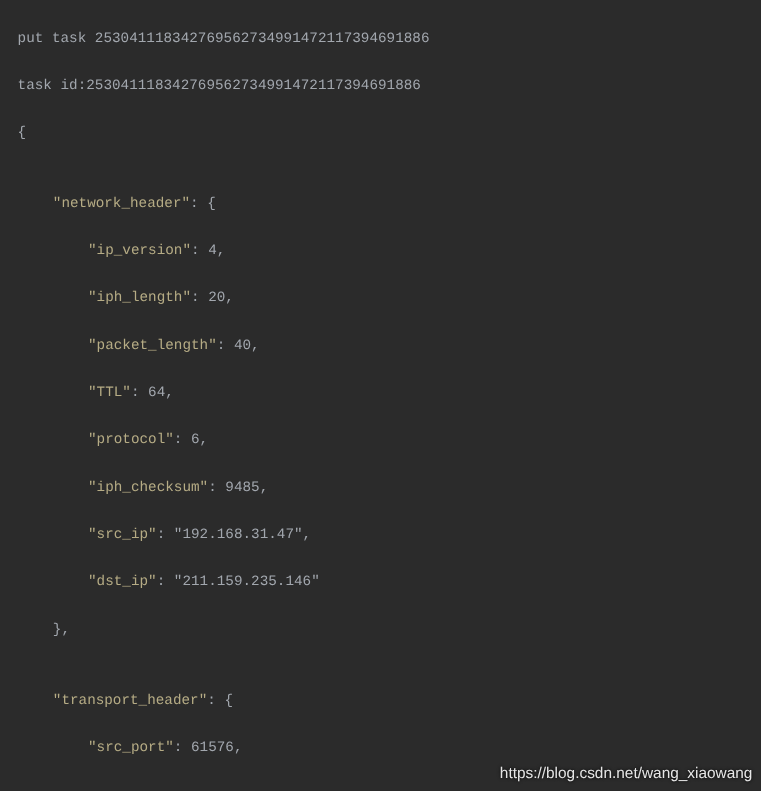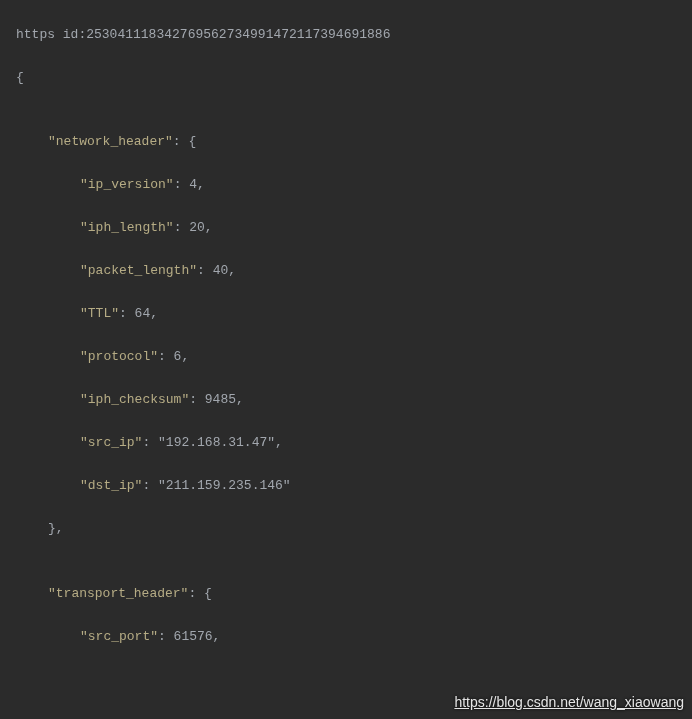--- a/index.html
+++ b/index.html
@@ -19,28 +19,28 @@
   .i2{padding-left:64px}
   .key{color:#b6ac85}
   .wm{
     position:absolute;
     right:8px;
     bottom:6px;
     font-family:Arial,Helvetica,sans-serif;
     font-size:14px;
     color:#e6e6e6;
     text-shadow:0 0 3px #000;
-    text-decoration:underline;
   }
 </style>
 </head>
 <body>
 
 <div class="out">
-<div>https id:253041118342769562734991472117394691886</div>
+<div>put task 253041118342769562734991472117394691886</div>
+<div>task id:253041118342769562734991472117394691886</div>
 <div>{</div>
 
 <div class="i1"><span class="key">"network_header"</span><span>: {</span></div>
 <div class="i2"><span class="key">"ip_version"</span><span>: 4,</span></div>
 <div class="i2"><span class="key">"iph_length"</span><span>: 20,</span></div>
 <div class="i2"><span class="key">"packet_length"</span><span>: 40,</span></div>
 <div class="i2"><span class="key">"TTL"</span><span>: 64,</span></div>
 <div class="i2"><span class="key">"protocol"</span><span>: 6,</span></div>
 <div class="i2"><span class="key">"iph_checksum"</span><span>: 9485,</span></div>
 <div class="i2"><span class="key">"src_ip"</span><span>: "192.168.31.47",</span></div>

